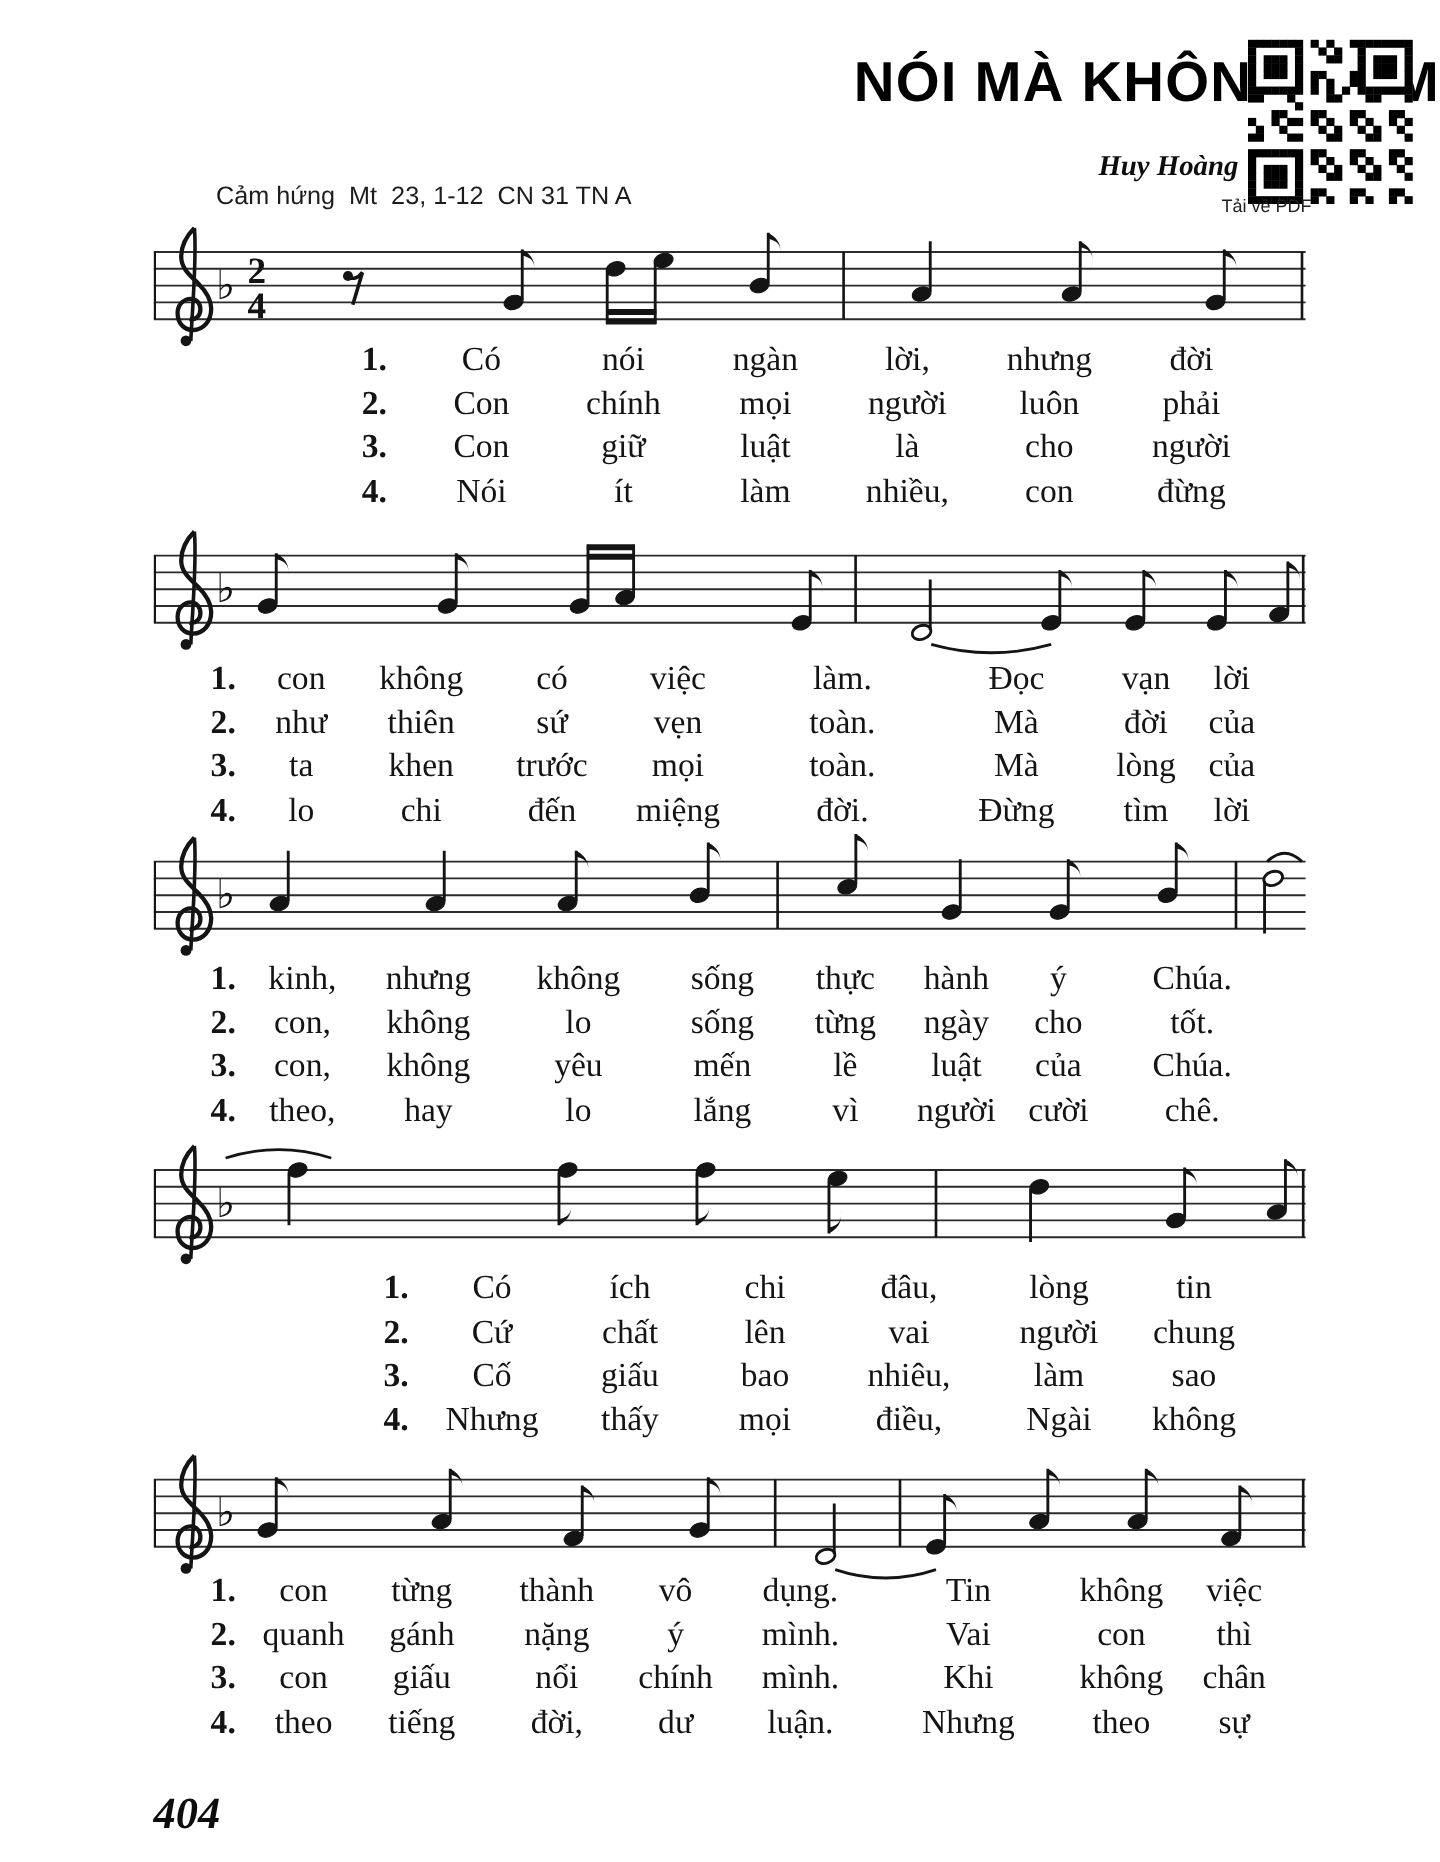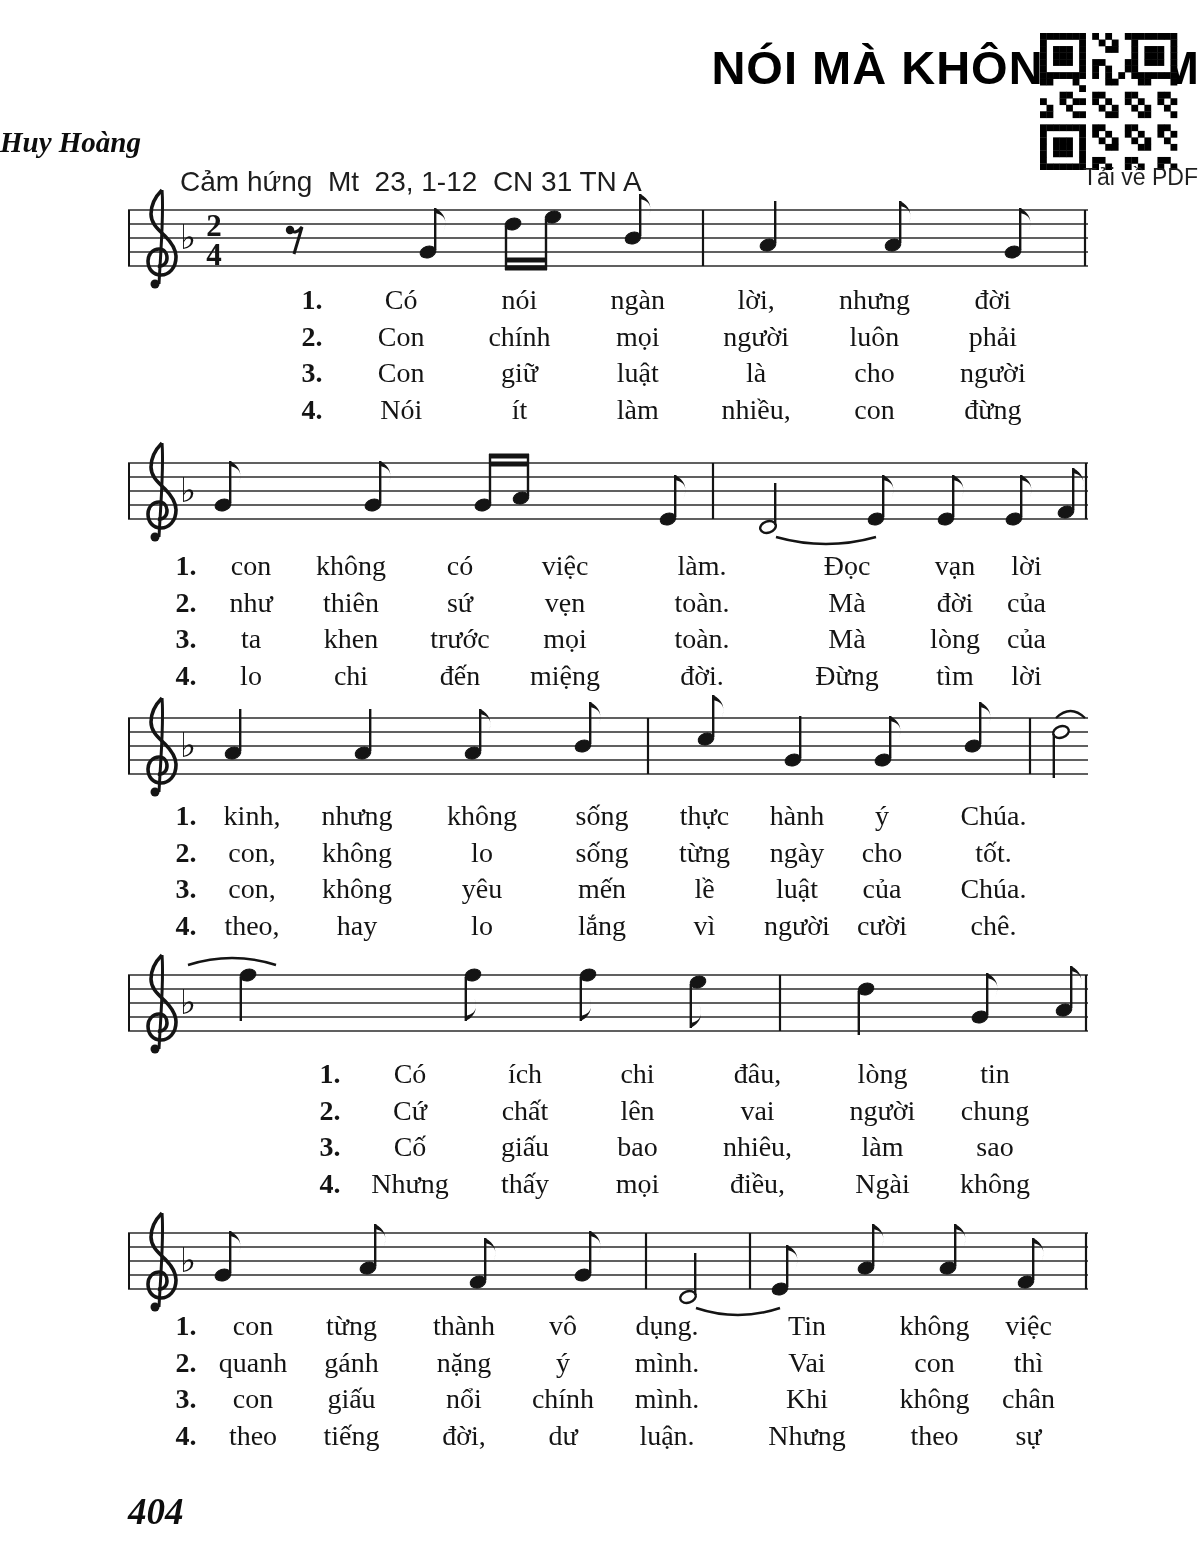--- a/index.html
+++ b/index.html
@@ -7,32 +7,32 @@
     position:relative;width:1200px;height:1552px;background:#ffffff;
     font-family:"Liberation Serif",serif;color:#111;overflow:hidden;
     margin:0 auto;
   }
   .title{
     position:absolute;top:40px;left:0;right:0;margin:0;text-align:right;
     font-family:"Liberation Sans",sans-serif;font-weight:800;font-size:47px;
     letter-spacing:1px;color:#000;
   }
   .composer{
-    position:absolute;top:126px;left:0;width:1032px;text-align:left;
-    font-weight:700;font-style:italic;font-size:29px;color:#0d0d0d;
+    position:absolute;top:126px;left:0;width:1032px;text-align:right;
+    font-weight:700;font-style:italic;font-size:24px;color:#0d0d0d;
   }
   .inspiration{
-    position:absolute;top:166px;left:180px;
-    font-family:"Liberation Sans",sans-serif;font-size:28px;color:#1d1d1d;
+    position:absolute;top:152px;left:180px;
+    font-family:"Liberation Sans",sans-serif;font-size:21px;color:#1d1d1d;
     white-space:pre;
   }
   .qr{position:absolute;top:33px;left:1037px;width:143px;height:137px;}
   .qrcap{
-    position:absolute;top:164px;left:1018px;width:180px;text-align:right;
-    font-family:"Liberation Sans",sans-serif;font-size:23px;color:#1f1f1f;
+    position:absolute;top:164px;left:1018px;width:180px;text-align:left;
+    font-family:"Liberation Sans",sans-serif;font-size:15px;color:#1f1f1f;
   }
   .staff{position:absolute;left:128px;width:962px;height:120px;}
   .vb{
     position:absolute;display:grid;grid-auto-rows:36.5px;align-items:center;
     font-size:28px;color:#141414;
   }
   .vb span{text-align:center;white-space:nowrap;}
   .vnum{font-weight:700;}
   .vb1{top:282px;left:282px;width:770px;grid-template-columns:60px repeat(6,1fr);}
   .vb2{top:548px;left:165px;width:885px;grid-template-columns:42px 88px 112px 106px 104px 170px 120px 96px 1fr;}

